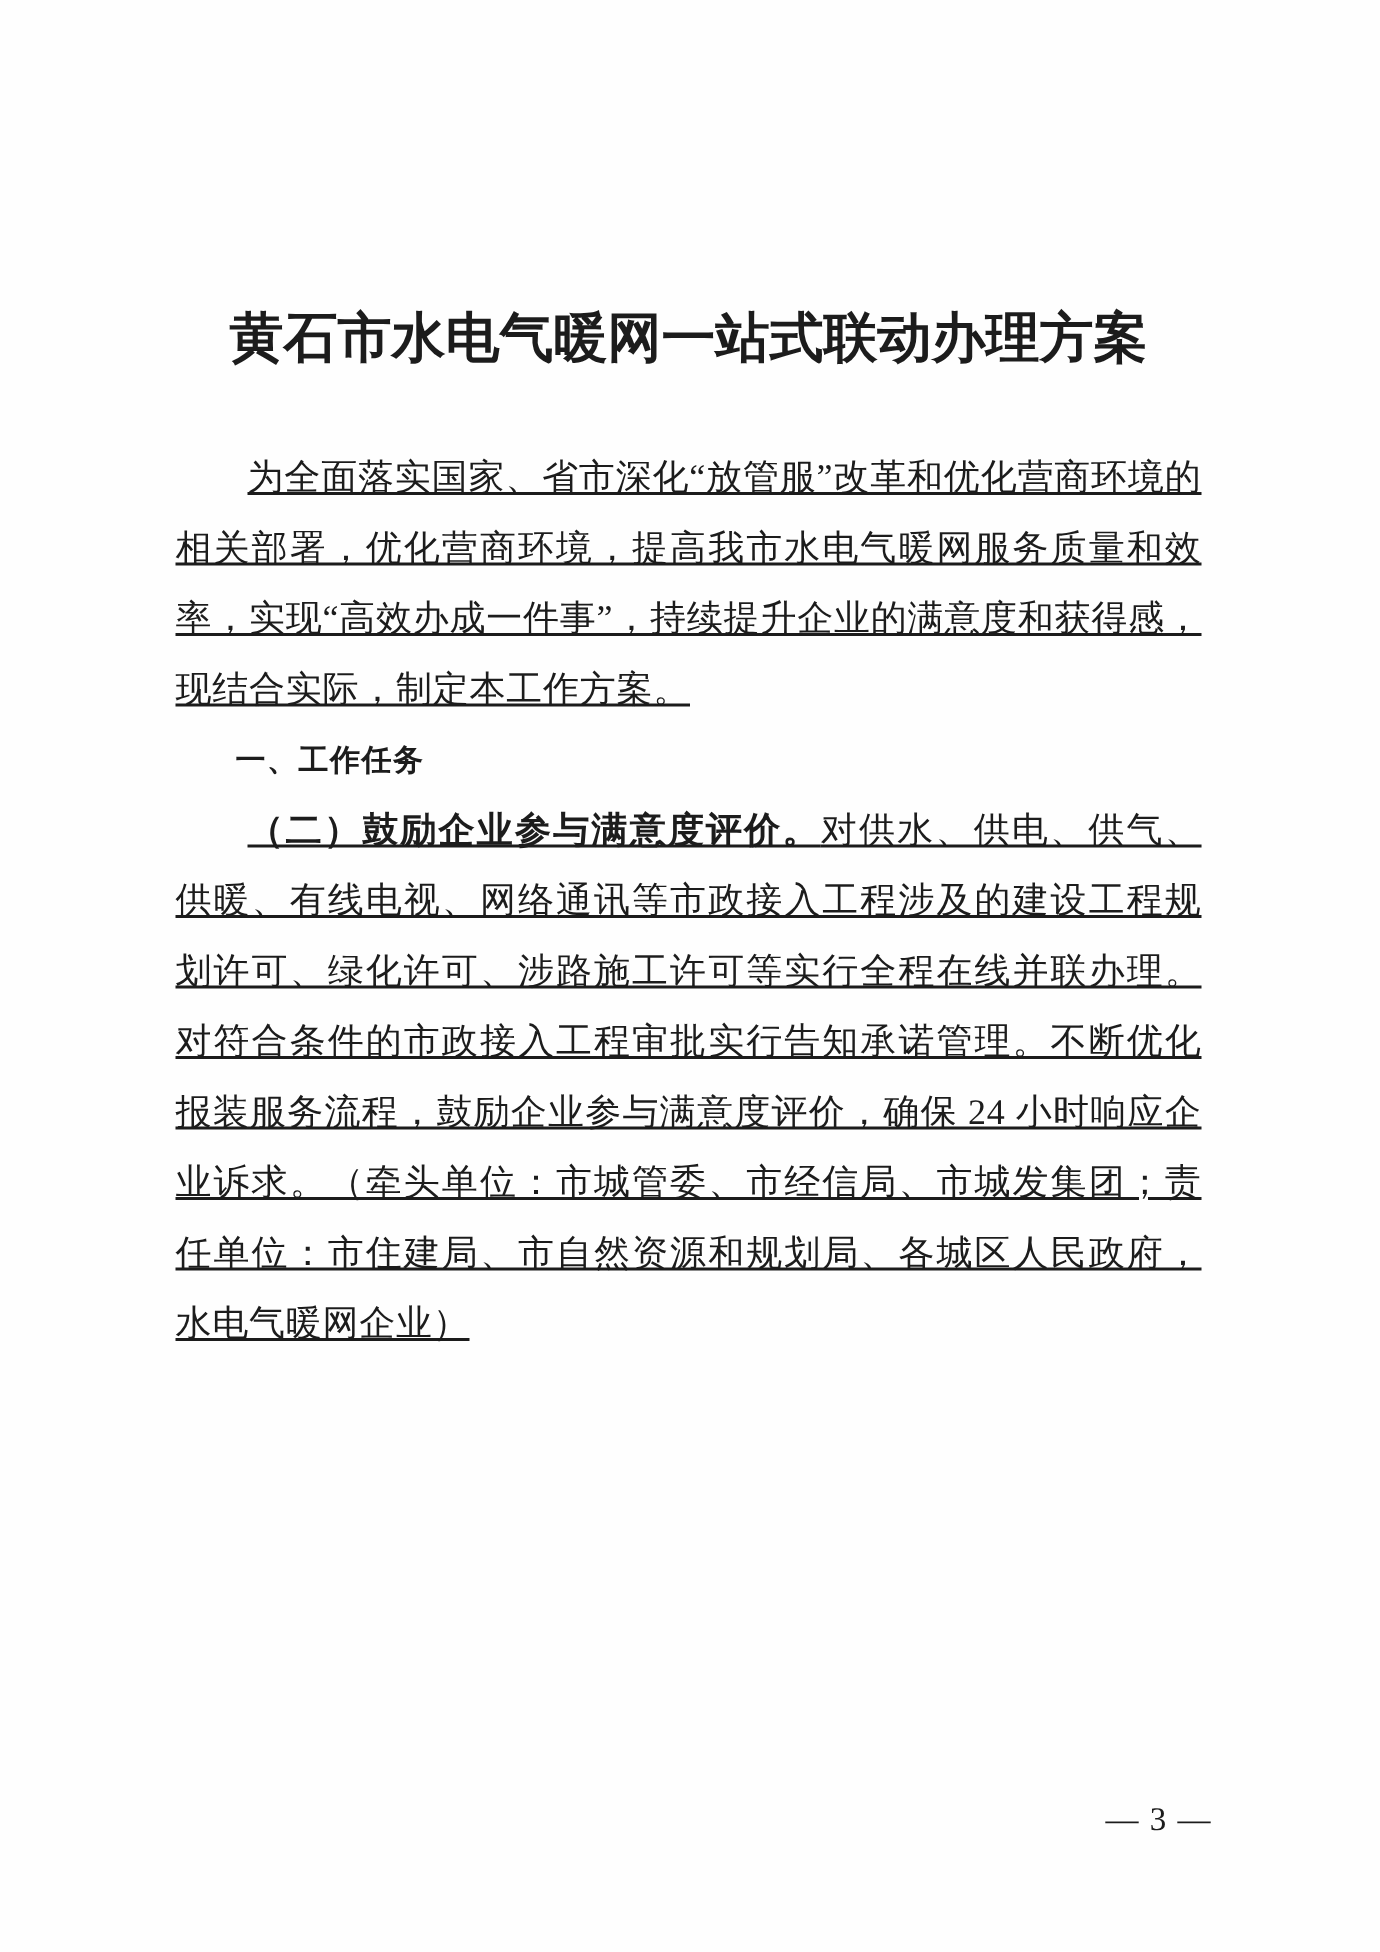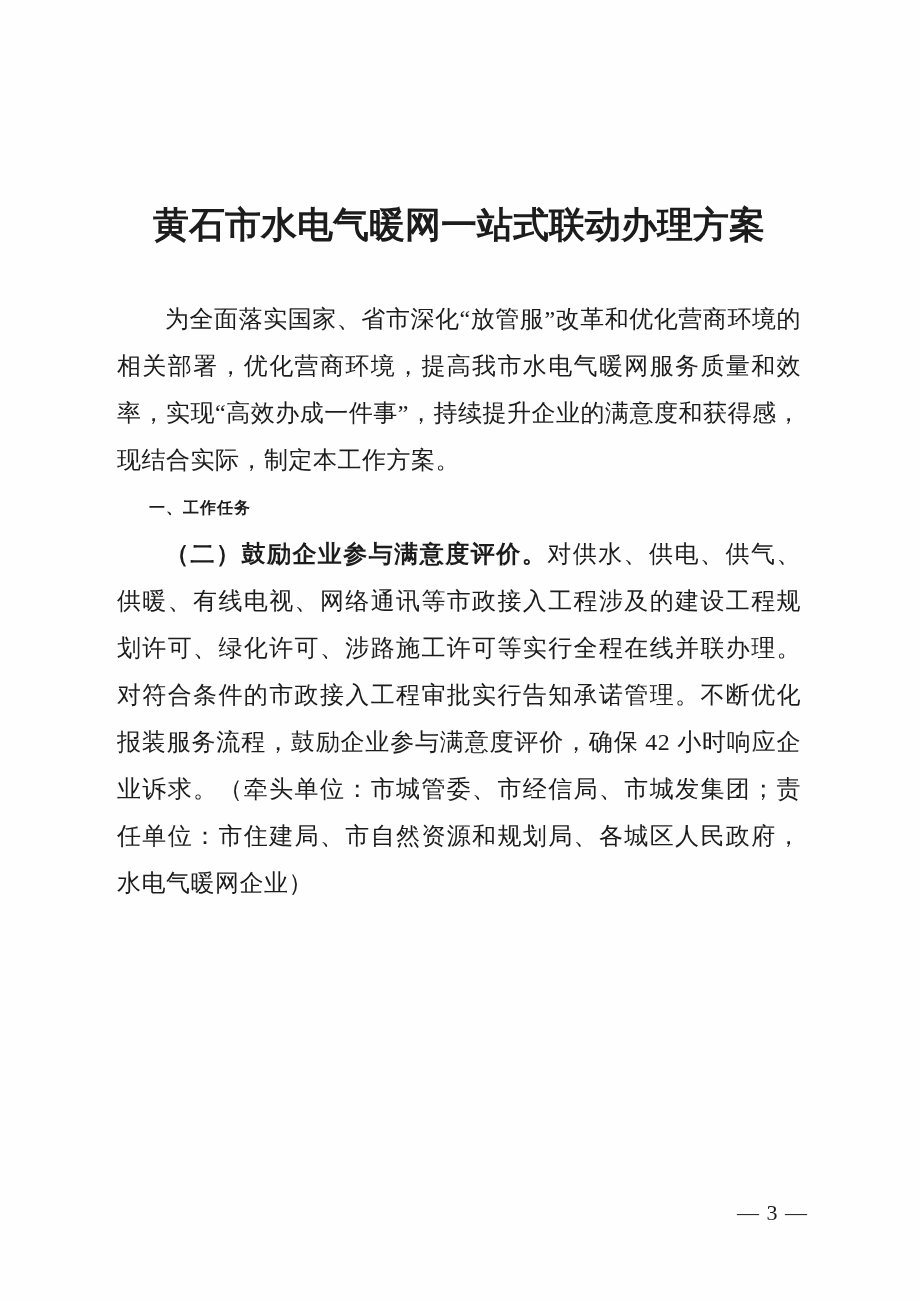--- a/index.html
+++ b/index.html
@@ -29,23 +29,24 @@
     font-family: "Liberation Serif", "DejaVu Serif", serif;
     letter-spacing: 0px;
     white-space: nowrap;
   }
   .para {
     font-size: 24px;
     line-height: 47px;
     text-align: justify;
     text-indent: 2em;
     letter-spacing: 0.5px;
+    text-decoration: underline;
   }
   .section-heading {
-    font-size: 16px;
+    font-size: 20px;
     line-height: 47px;
     text-indent: 2em;
     font-weight: bold;
     font-family: Liberation Serif, serif;
     letter-spacing: 1px;
   }
   .lead {
     font-weight: bold;
   }
   .page-number {
@@ -64,18 +65,18 @@
 <div class="page">
   <div class="content">
 
     <h1 class="doc-title">黄石市水电气暖网一站式联动办理方案</h1>
 
     <p class="para"><span>为全面落实国家、省市深化“放管服”改革和优化营商环境的相关部署，优化营商环境，提高我市水电气暖网服务质量和效率，实现“高效办成一件事”，持续提升企业的满意度和获得感，现结合实际，制定本工作方案。</span></p>
 
     <h2 class="section-heading">一、工作任务</h2>
 
 
-    <p class="para"><span class="lead">（二）鼓励企业参与满意度评价。</span><span>对供水、供电、供气、供暖、有线电视、网络通讯等市政接入工程涉及的建设工程规划许可、绿化许可、涉路施工许可等实行全程在线并联办理。对符合条件的市政接入工程审批实行告知承诺管理。不断优化报装服务流程，鼓励企业参与满意度评价，确保 42 小时响应企业诉求。（牵头单位：市城管委、市经信局、市城发集团；责任单位：市住建局、市自然资源和规划局、各城区人民政府，水电气暖网企业）</span></p>
+    <p class="para"><span class="lead">（二）鼓励企业参与满意度评价。</span><span>对供水、供电、供气、供暖、有线电视、网络通讯等市政接入工程涉及的建设工程规划许可、绿化许可、涉路施工许可等实行全程在线并联办理。对符合条件的市政接入工程审批实行告知承诺管理。不断优化报装服务流程，鼓励企业参与满意度评价，确保 24 小时响应企业诉求。（牵头单位：市城管委、市经信局、市城发集团；责任单位：市住建局、市自然资源和规划局、各城区人民政府，水电气暖网企业）</span></p>
 
   </div>
 
   <div class="page-number">— 3 —</div>
 </div>
 
 </body></html>

